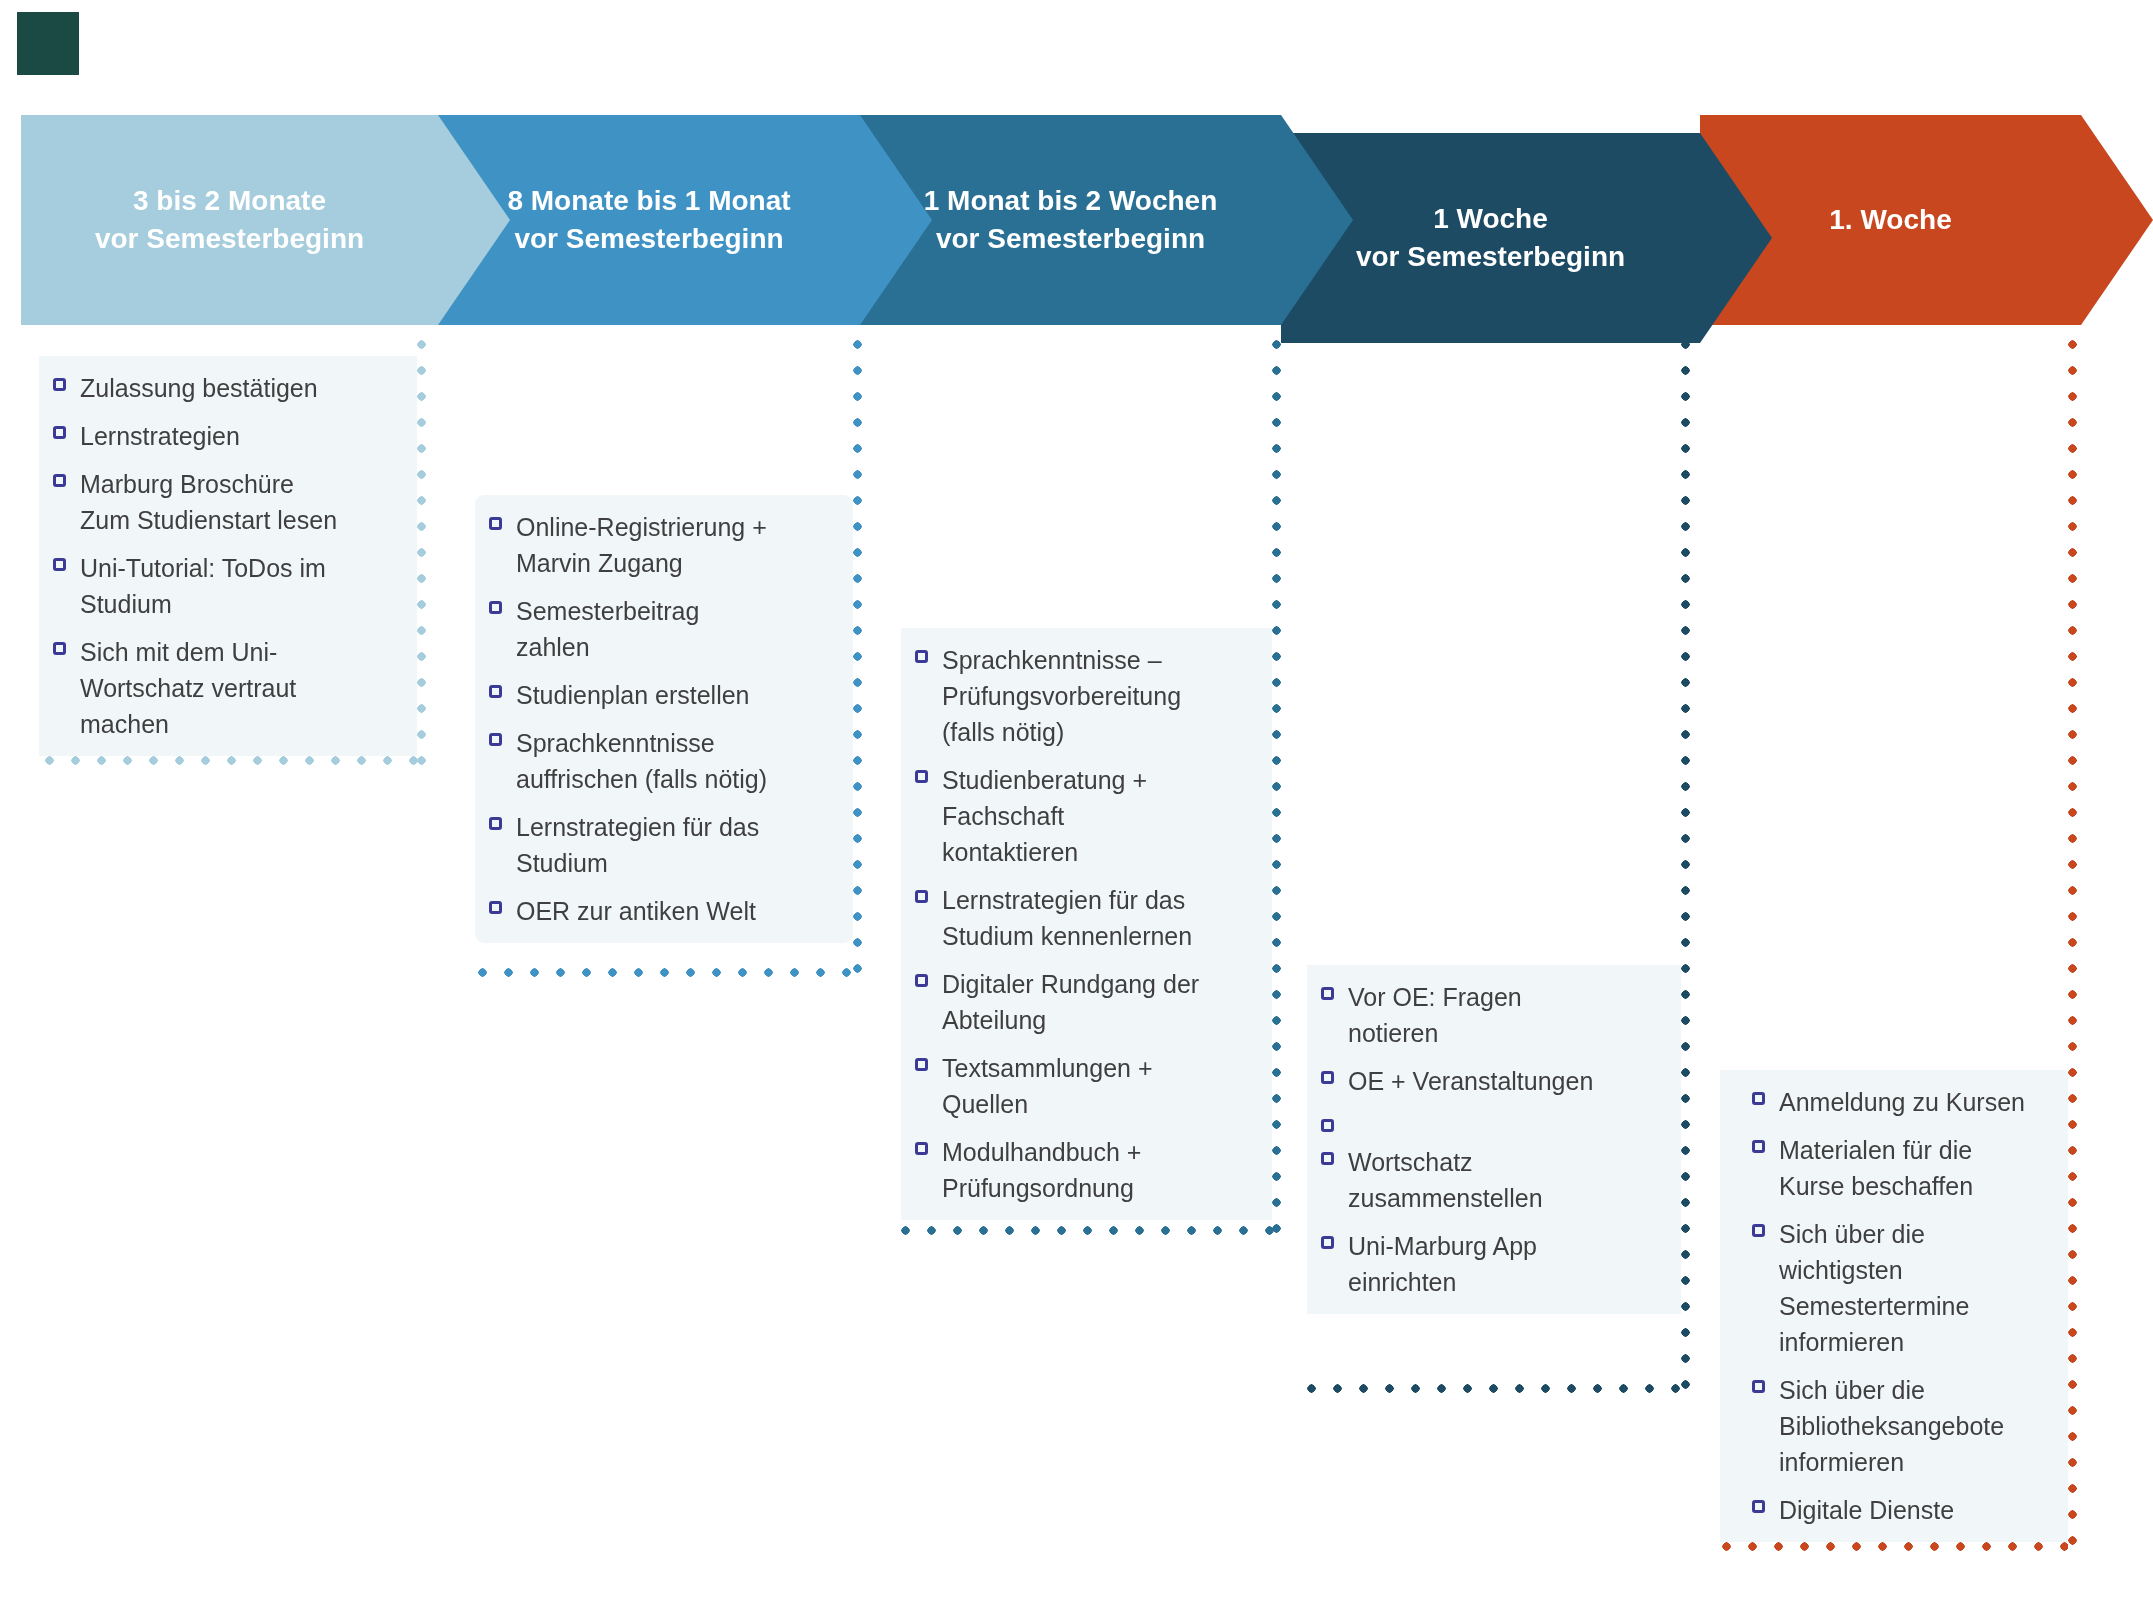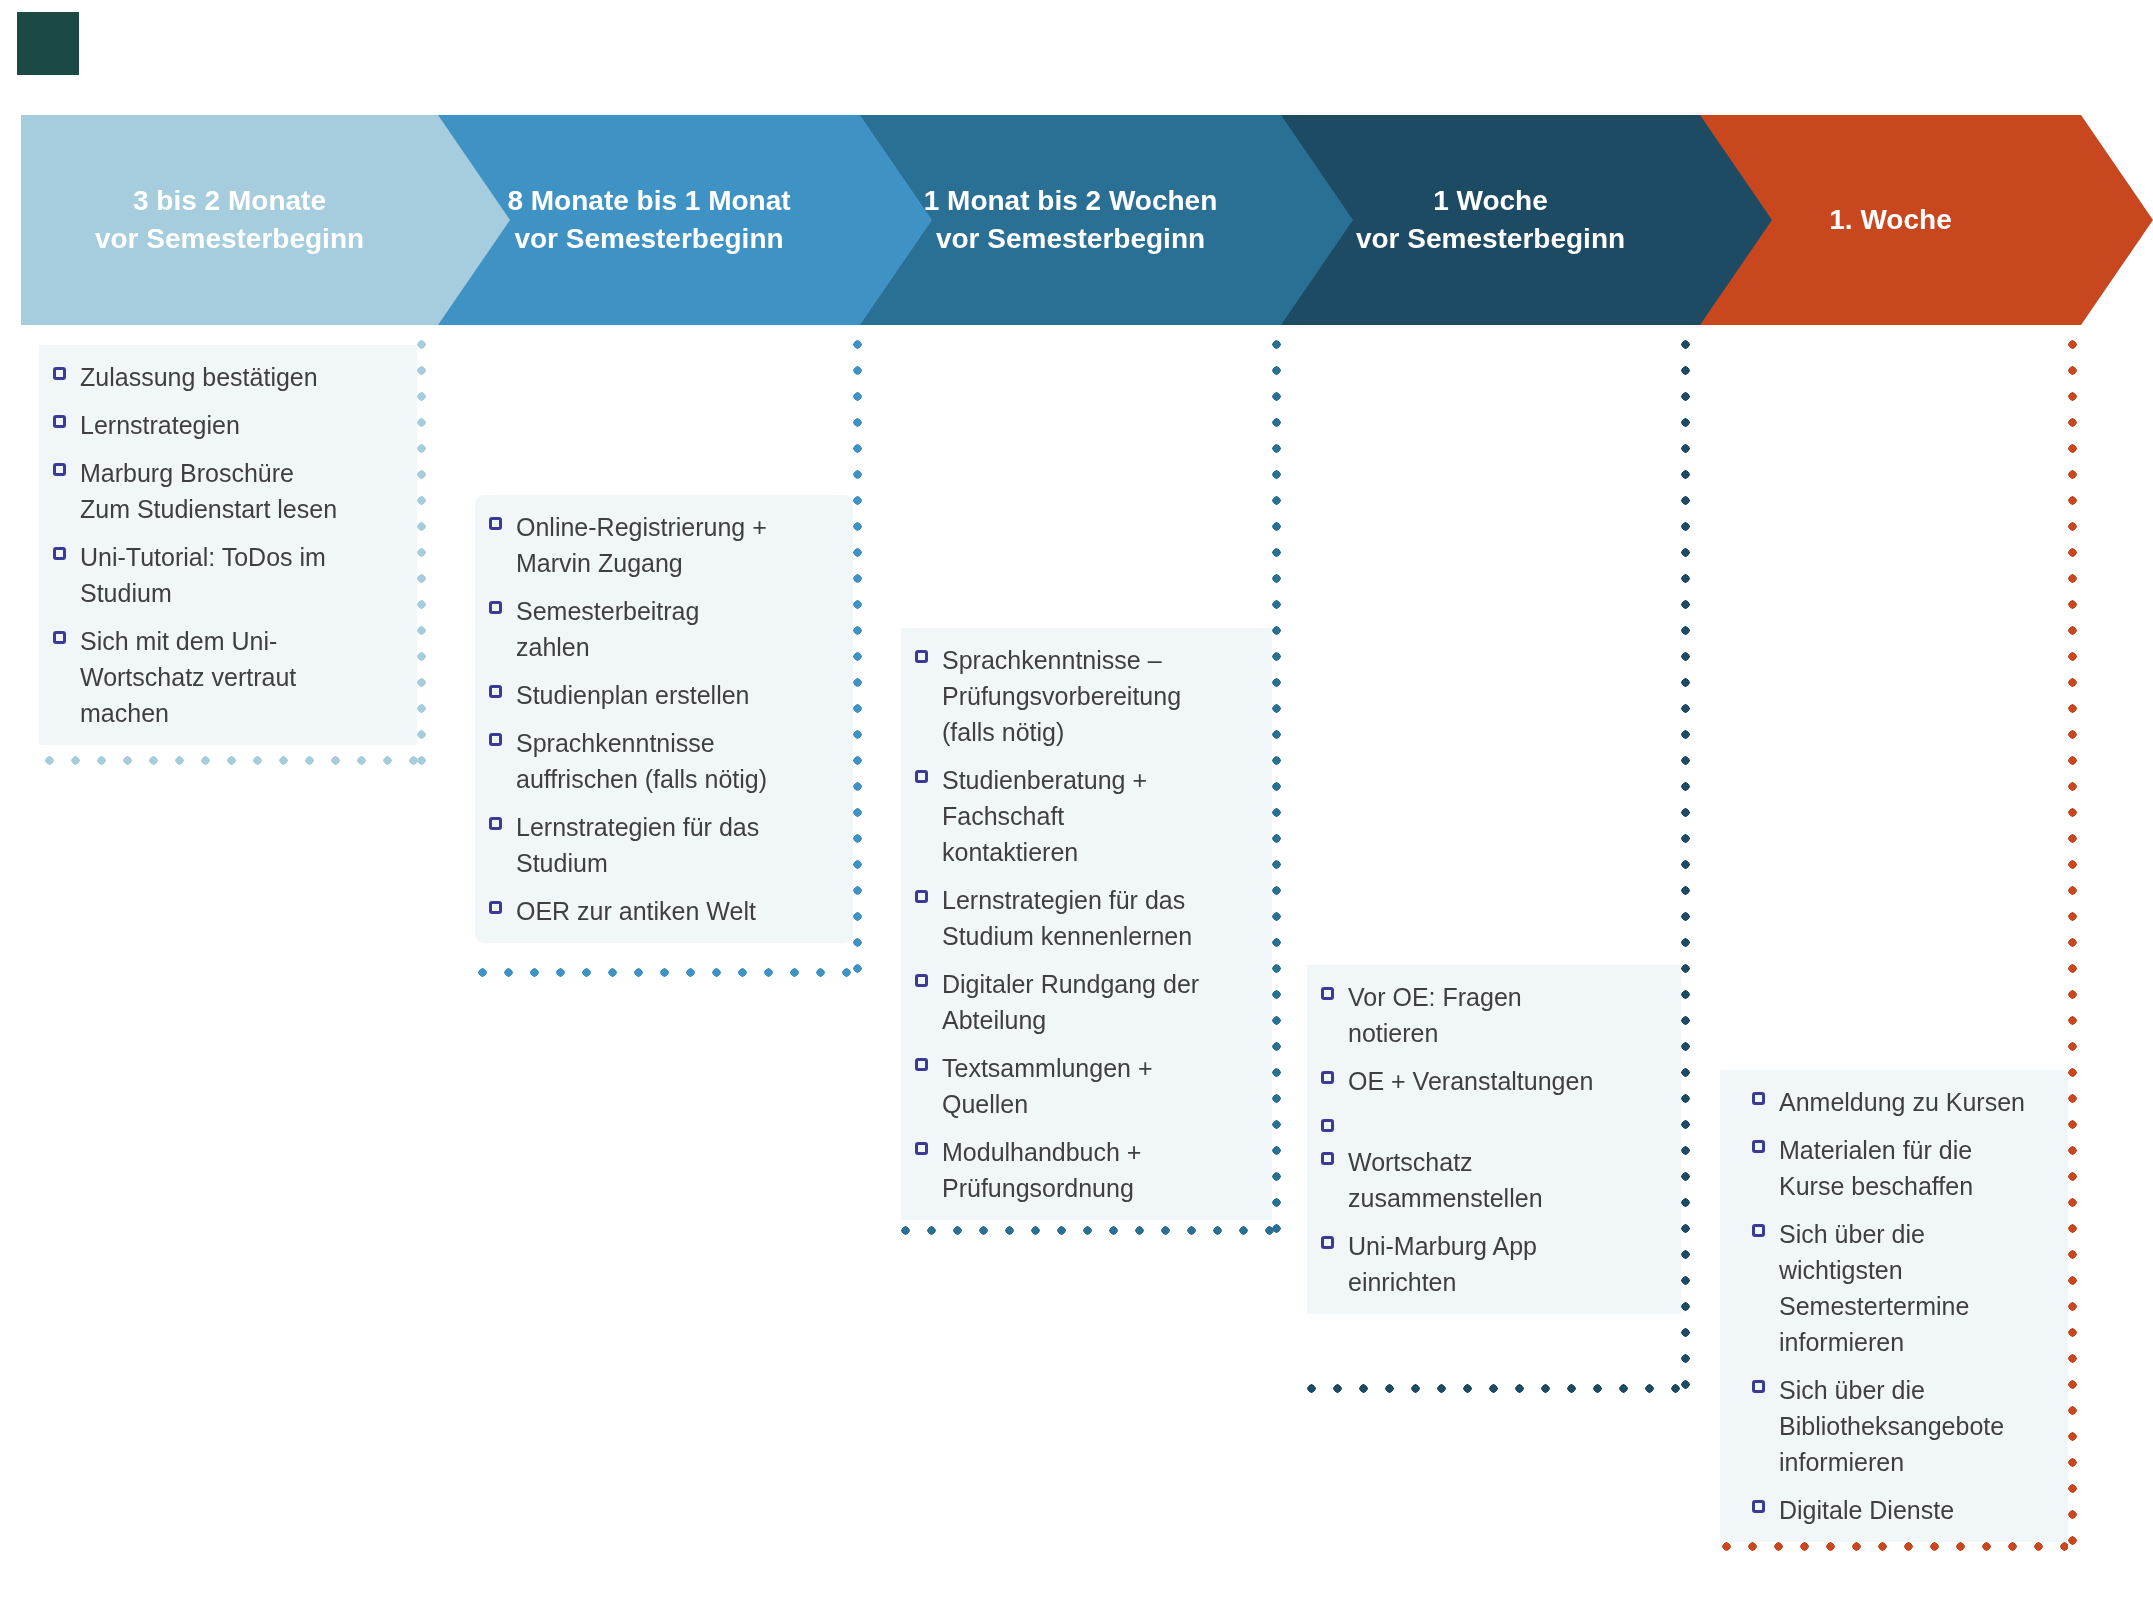--- a/index.html
+++ b/index.html
@@ -93,21 +93,21 @@
 
   <div class="logo" style="background-color: rgb(27, 74, 68);"></div>
 
   <div style="--c: #a6cddd;">
     <div class="arrow" style="left:21px;width:489px;z-index:5;">
       <div class="arrow-label">3 bis 2 Monate
 vor Semesterbeginn</div>
     </div>
     <div class="dots-v" style="left:417px;top:340px;height:425px;"></div>
     <div class="dots-h" style="left:45px;top:756px;width:376px;"></div>
-    <div class="panel" style="left:39px;top:345px;width:378px;">
+    <div class="panel" style="left:39px;top:356px;width:378px;">
       <div class="task">
         <span class="cb"></span>
         <span class="task-label">Zulassung bestätigen</span>
       </div>
       <div class="task">
         <span class="cb"></span>
         <span class="task-label">Lernstrategien</span>
       </div>
       <div class="task">
         <span class="cb"></span>
@@ -204,21 +204,21 @@
       </div>
       <div class="task">
         <span class="cb"></span>
         <span class="task-label">Modulhandbuch +
 Prüfungsordnung</span>
       </div>
     </div>
   </div>
 
   <div style="--c: #1d4b64;">
-    <div class="arrow" style="left:1281px;width:491px;z-index:2;">
+    <div class="arrow" style="left:1281px;width:491px;z-index:2;margin-top:18px;">
       <div class="arrow-label">1 Woche
 vor Semesterbeginn</div>
     </div>
     <div class="dots-v" style="left:1681px;top:340px;height:1053px;"></div>
     <div class="dots-h" style="left:1307px;top:1384px;width:376px;"></div>
     <div class="panel" style="left:1307px;top:965px;width:374px;">
       <div class="task">
         <span class="cb"></span>
         <span class="task-label">Vor OE: Fragen
 notieren</span>

